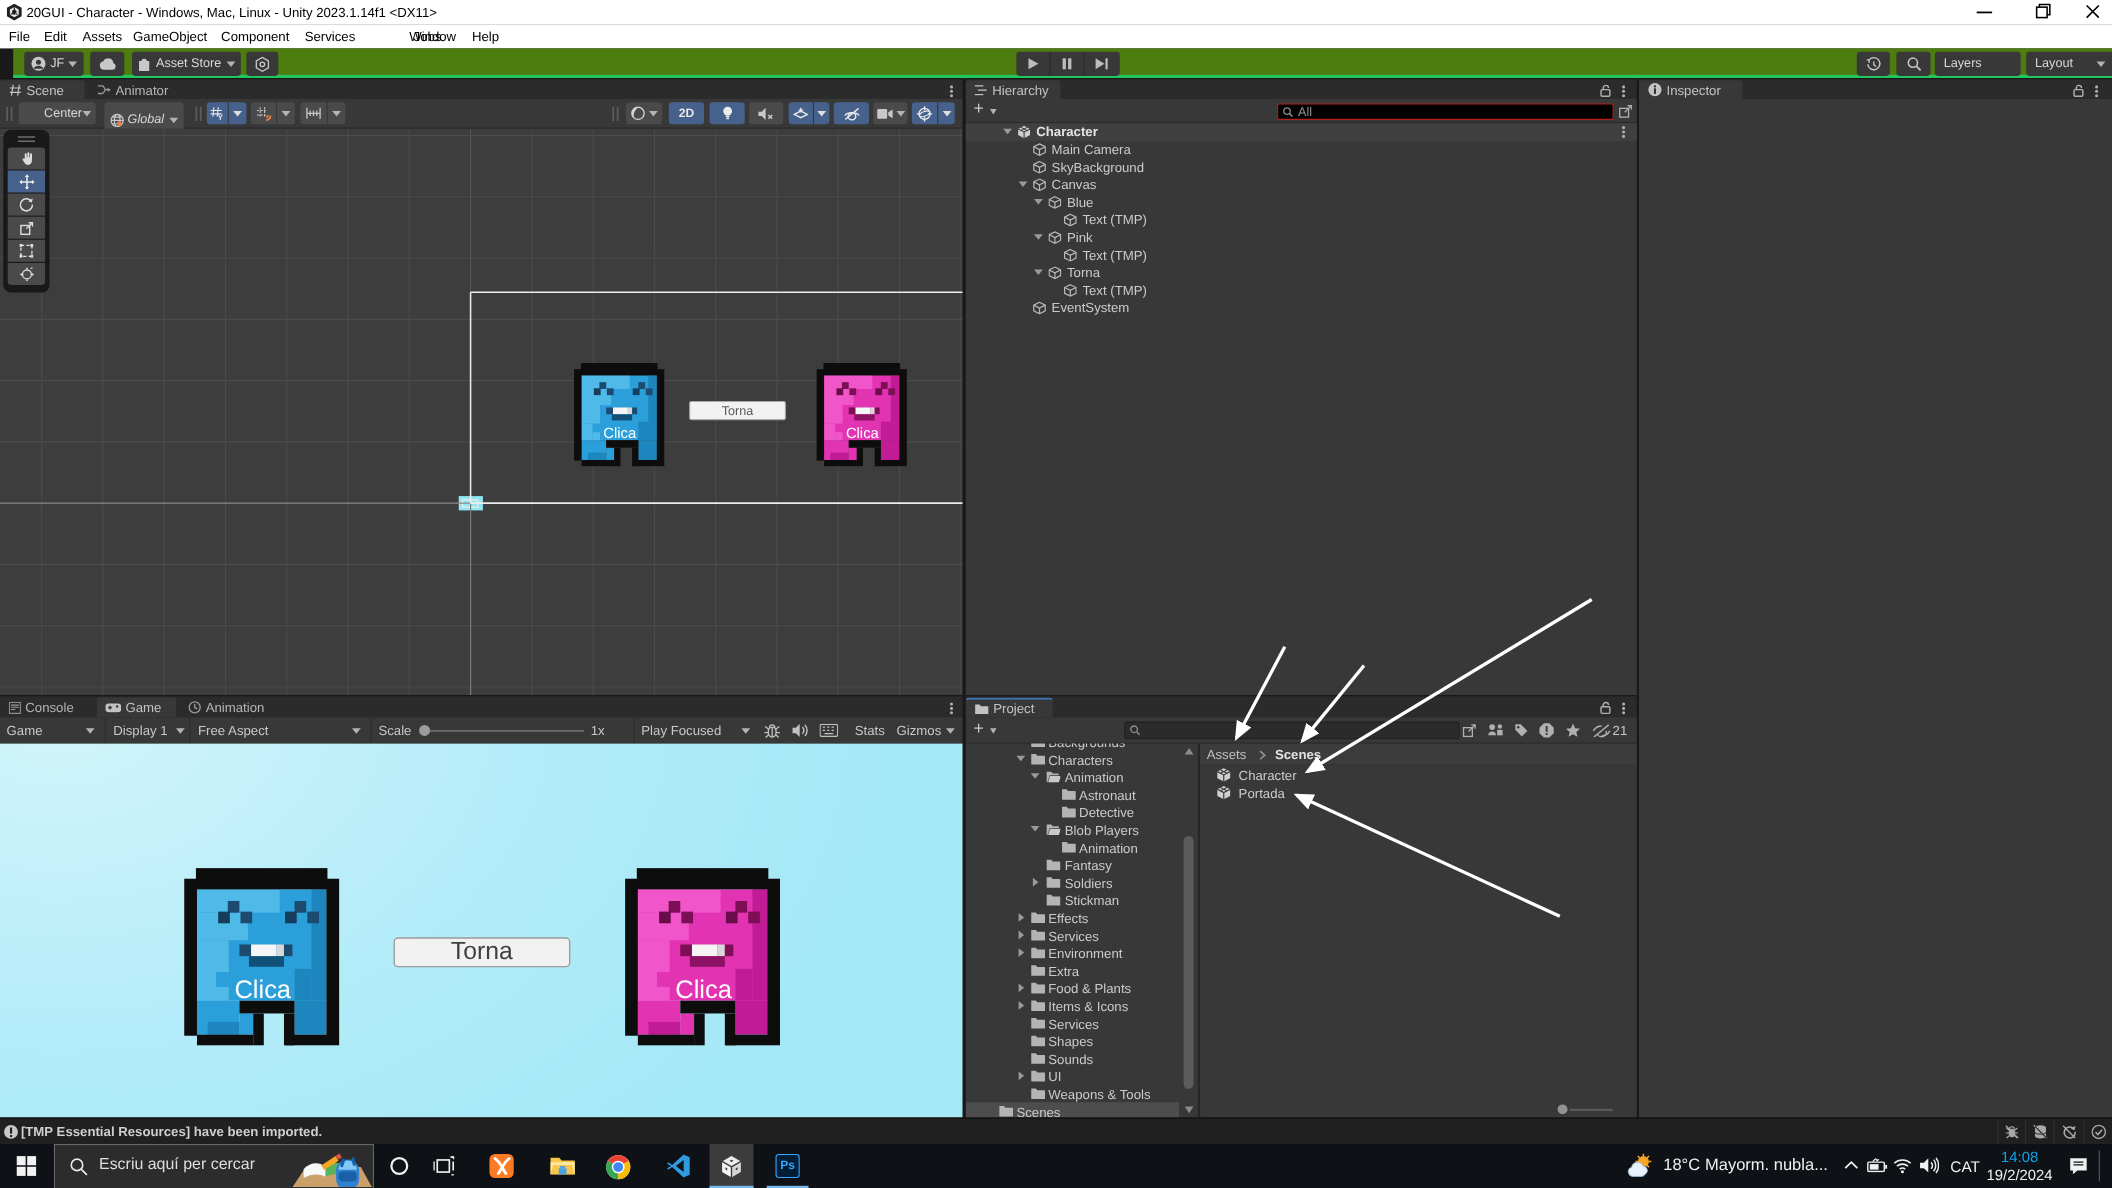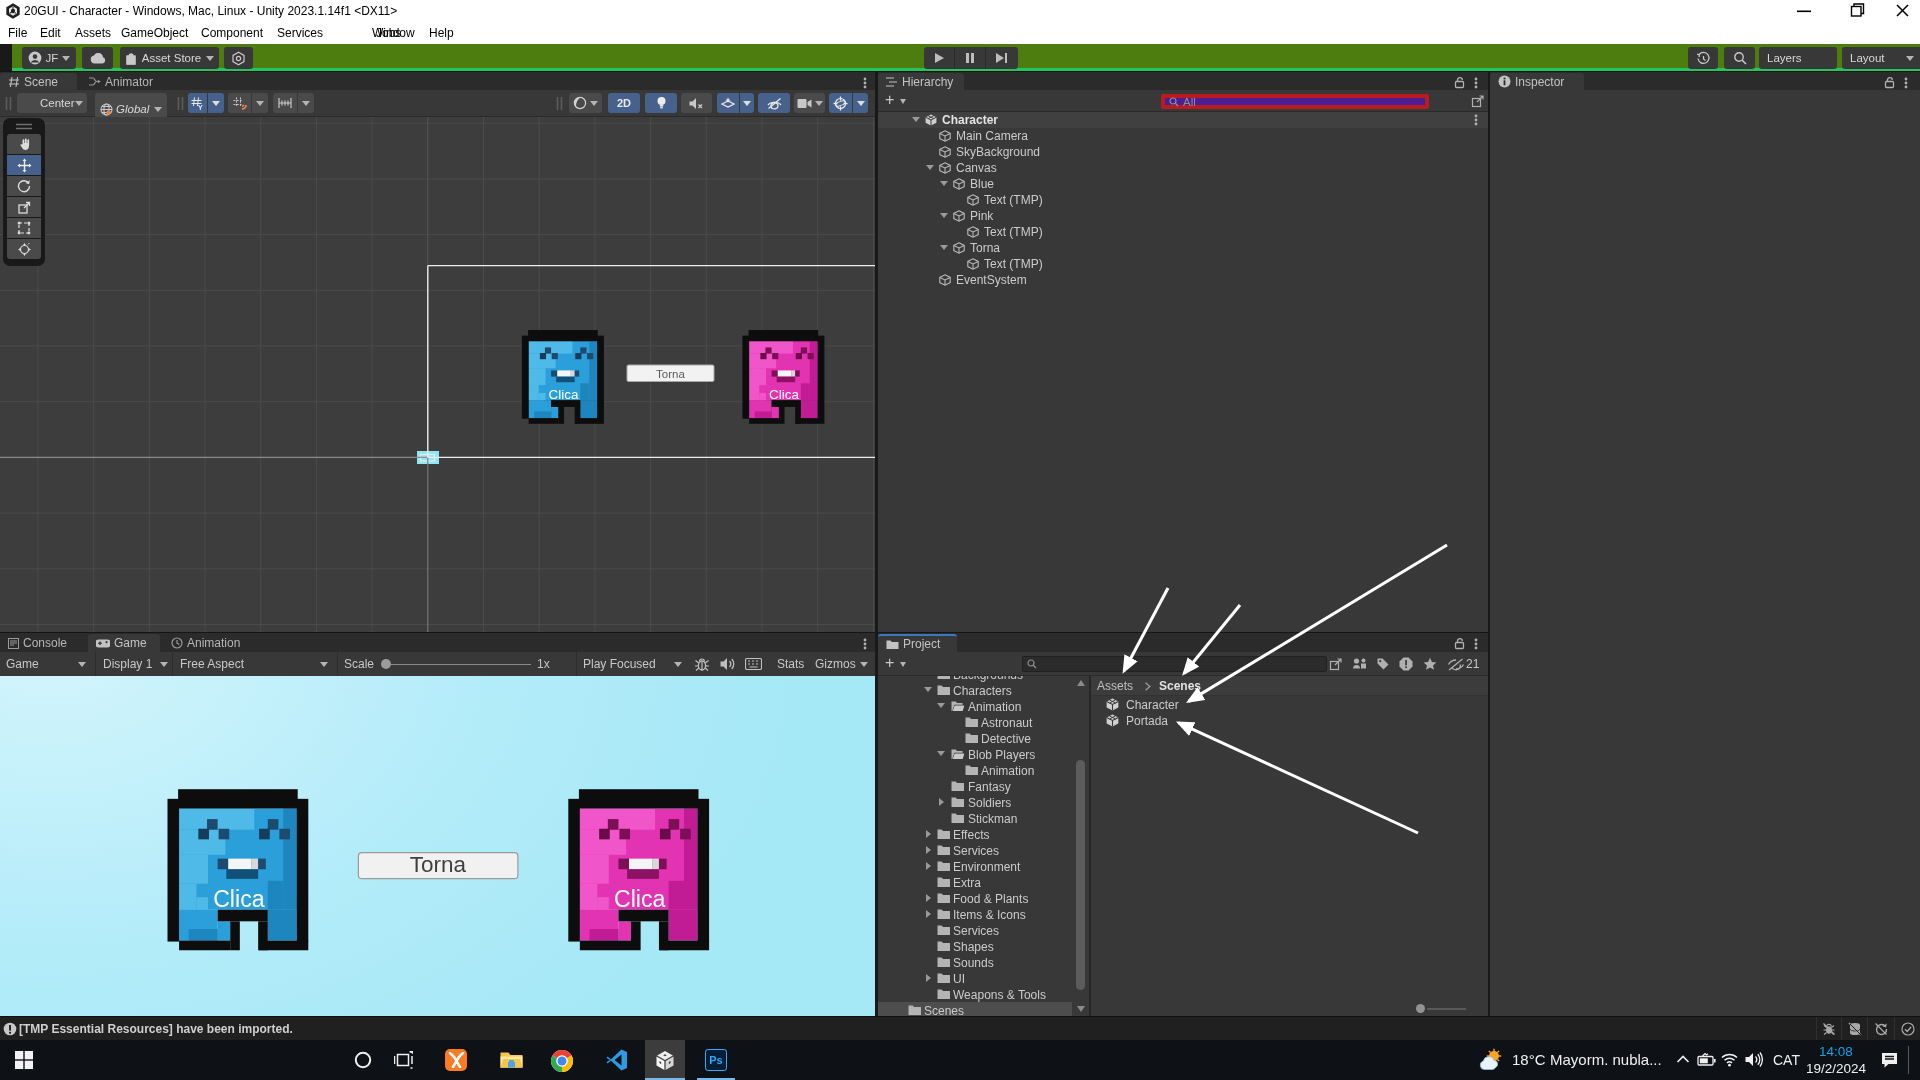--- a/index.html
+++ b/index.html
@@ -438,21 +438,21 @@
     </svg>
   <svg class="abs" style="left:596px;top:5px;" width="4" height="12" viewBox="0 0 4 12">
       <circle cx="2" cy="2" r="1.4" fill="#b0b0b0"></circle>
       <circle cx="2" cy="6" r="1.4" fill="#b0b0b0"></circle>
       <circle cx="2" cy="10" r="1.4" fill="#b0b0b0"></circle>
     </svg>
 </div>
 <div class="abs ptoolbar" style="left:878px;top:90px;width:610px;height:22px;">
   <span class="abs" style="left:7px;top:1px;color:#c8c8c8;font-size:16px;font-weight:400;">+</span>
   <span class="caret abs" style="left:22px;top:9px;border-left-width:3.5px;border-right-width:3.5px;"></span>
-  <div class="abs" style="left:283px;top:4px;width:268px;height:15px;background:#4c1d95;border:4px solid #b91c1c;border-radius:2px;display:flex;align-items:center;padding:0 4px;">
+  <div class="abs" style="left:283px;top:4px;width:306px;height:15px;background:#000000;border:1px solid #b91c1c;border-radius:2px;display:flex;align-items:center;padding:0 4px;">
     <svg width="10" height="10" viewBox="0 0 10 10">
         <circle cx="4" cy="4" r="3" fill="none" stroke="#8f8f8f" stroke-width="1.2"></circle>
         <path d="M6.3 6.3 9 9" stroke="#8f8f8f" stroke-width="1.3"></path>
       </svg>
     <span style="color:#8f8f8f;font-size:11.5px;margin-left:4px;">All</span>
   </div>
   <svg class="abs" style="left:593px;top:4px;" width="14" height="14" viewBox="0 0 14 14">
       <rect x="1.5" y="4.5" width="8" height="8" fill="none" stroke="#b0b0b0" stroke-width="1.2"></rect>
       <path d="M6 8 L12 2 M8.5 2 H12 V5.5" fill="none" stroke="#b0b0b0" stroke-width="1.2"></path>
     </svg>
@@ -756,20 +756,41 @@
   </div>
 </div>
 
 <div class="abs" style="left:0;top:1040px;width:1920px;height:40px;background:#0e1116;" id="taskbar">
   <svg class="abs" style="left:15px;top:11px;" width="18" height="18" viewBox="0 0 18 18">
       <rect x="0" y="0" width="8.3" height="8.3" fill="#f2f2f2"></rect>
       <rect x="9.7" y="0" width="8.3" height="8.3" fill="#f2f2f2"></rect>
       <rect x="0" y="9.7" width="8.3" height="8.3" fill="#f2f2f2"></rect>
       <rect x="9.7" y="9.7" width="8.3" height="8.3" fill="#f2f2f2"></rect>
     </svg>
+  <div class="abs" style="left:49px;top:0px;width:291px;height:40px;background:#2c2c2c;border:1px solid #666;border-bottom:none;">
+    <svg class="abs" style="left:13px;top:11px;" width="17" height="17" viewBox="0 0 17 17">
+        <circle cx="7" cy="7" r="5.2" fill="none" stroke="#e8e8e8" stroke-width="1.5"></circle>
+        <path d="M11 11 16 16" stroke="#e8e8e8" stroke-width="1.6"></path>
+      </svg>
+    <span class="abs" style="left:40px;top:10px;color:#dedede;font-size:14.5px;white-space:nowrap;">Escriu aquí per cercar</span>
+    <div class="abs" style="left:212px;top:0;width:79px;height:38px;overflow:hidden;">
+      <svg width="79" height="38">
+          <path d="M4 38 L16 20 H66 L76 38Z" fill="#cba06b"></path>
+          <path d="M14 22 C20 15 29 15 34 20 L34 29 C27 25 19 27 14 30Z" fill="#f8f8f8"></path>
+          <path d="M34 20 C39 14 49 15 54 22 L54 30 C46 26 40 25 34 29Z" fill="#58b35c"></path>
+          <path d="M30 18.5 l13 -8.5 2.8 4.2 -13 8.5Z" fill="#f5a623"></path>
+          <path d="M43 10 l3.5 -2.3 2.3 3.5 -3 2Z" fill="#e2574c"></path>
+          <path d="M54 13 a10.5 10.5 0 0 1 10.5 10.5 v7 a10.5 10.5 0 0 1 -21 0 v-7 A10.5 10.5 0 0 1 54 13Z" fill="#2f80d0"></path>
+          <path d="M54 14 a8.5 8.5 0 0 1 8.5 8.5 l-17 0 a8.5 8.5 0 0 1 8.5 -8.5Z" fill="#82c7f7"></path>
+          <rect x="45.5" y="24" width="17" height="9" rx="4" fill="#1b5fa8"></rect>
+          <rect x="48" y="12" width="3" height="8" rx="1.5" fill="#1b5fa8" transform="rotate(18 49 16)"></rect>
+          <rect x="58" y="11" width="3" height="8" rx="1.5" fill="#1b5fa8" transform="rotate(-14 59 15)"></rect>
+        </svg>
+    </div>
+  </div>
   <svg class="abs" style="left:354px;top:11px;" width="18" height="18" viewBox="0 0 18 18">
       <circle cx="9" cy="9" r="7.2" fill="none" stroke="#f0f0f0" stroke-width="2"></circle>
     </svg>
   <svg class="abs" style="left:394px;top:11px;" width="19" height="18" viewBox="0 0 19 18">
       <rect x="3.5" y="3.5" width="11" height="11" fill="none" stroke="#f0f0f0" stroke-width="1.5"></rect>
       <path d="M0.5 5 v8 M18 5 v8 M16.5 1 h2 M16.5 17 h2" stroke="#f0f0f0" stroke-width="1.5"></path>
       <path d="M15.5 0.8 h3 v2" fill="none" stroke="#f0f0f0" stroke-width="1.5"></path>
     </svg>
   <div class="abs" style="left:445px;top:9px;width:22px;height:22px;border-radius:5px;background:#fb7a24;">
     <svg class="abs" style="left:2.5px;top:3px;" width="17" height="16" viewBox="0 0 17 16">

